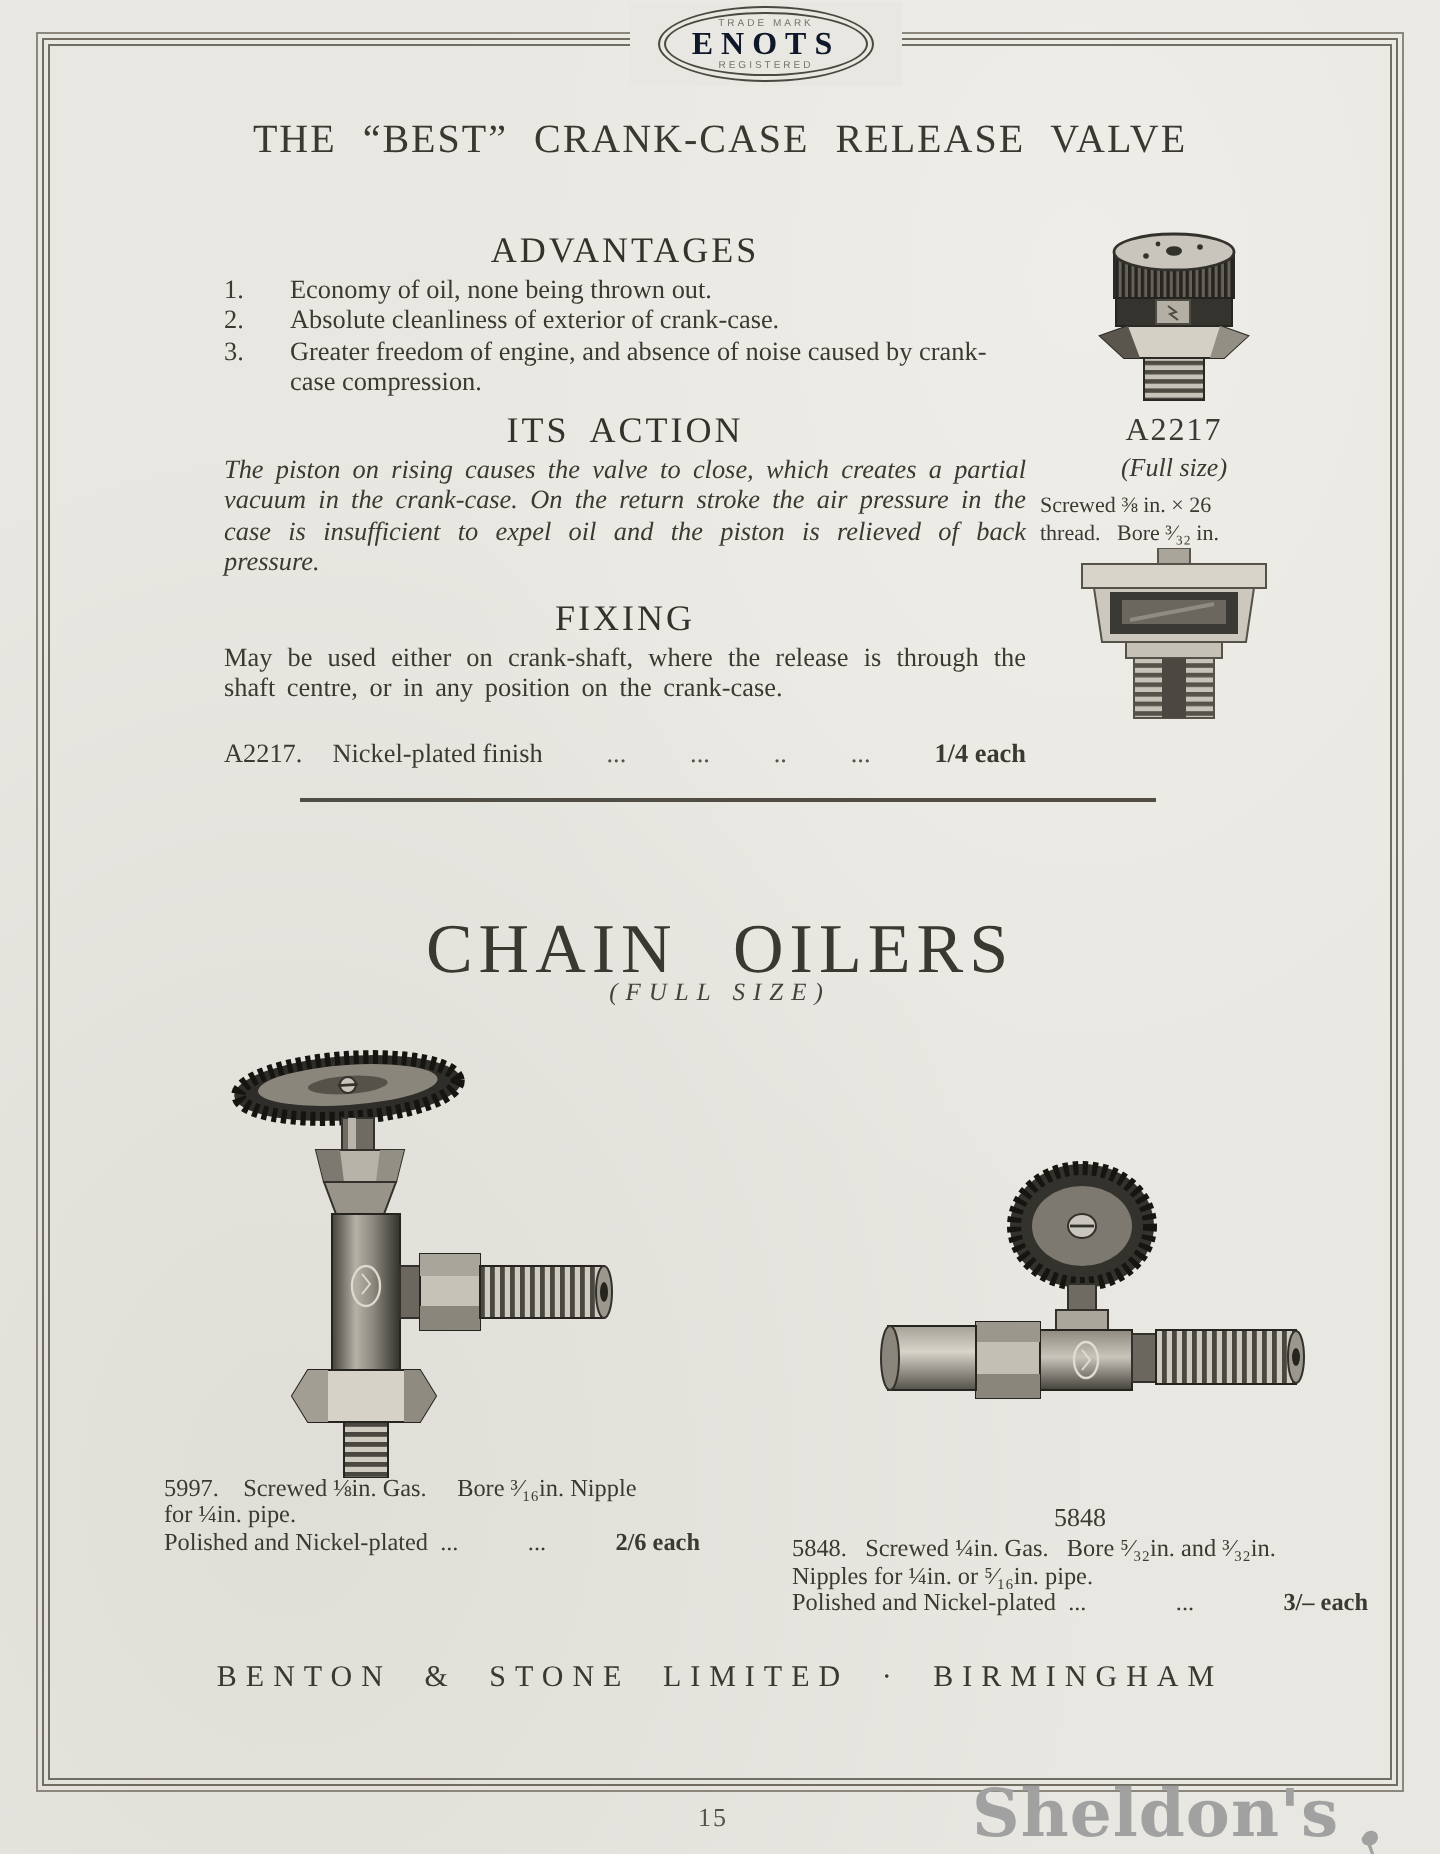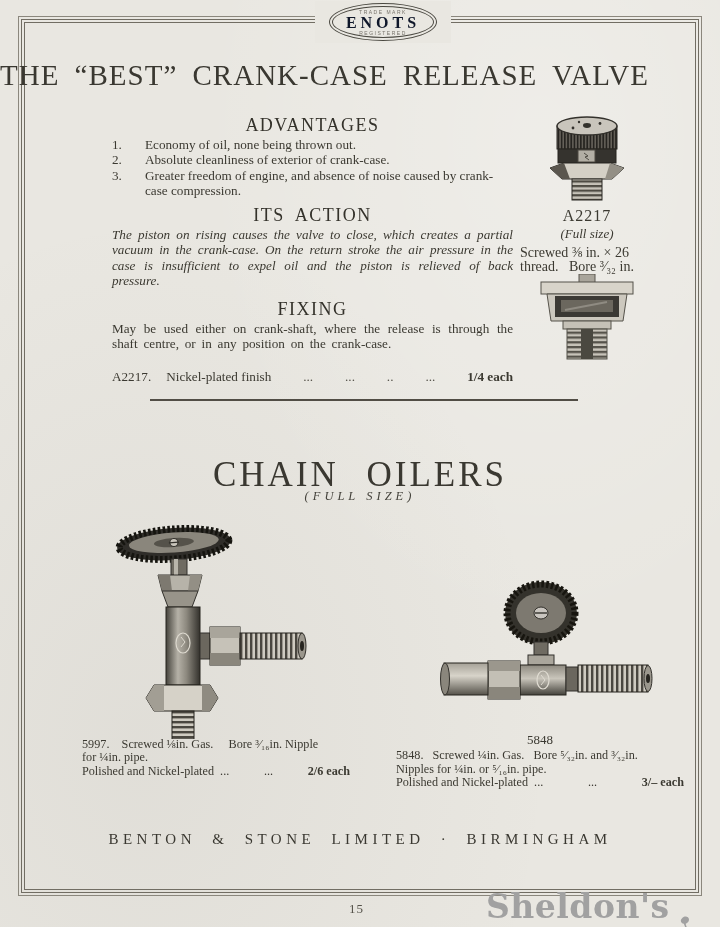--- a/index.html
+++ b/index.html
@@ -18,22 +18,22 @@
   .frame::before { content:""; position:absolute; inset:2px; border:1px solid #716d63; }
   .frame::after  { content:""; position:absolute; inset:-4px; border:1px solid #8b877d; }
 
   
   .logo-wrap { position:absolute; top:1px; left:315px; z-index:2; background:#e9e7e1; padding:2px 14px; text-align:center; }
   .logo-oval { width:108px; height:38px; border:4px double #4a4841; border-radius:50%;
                display:flex; flex-direction:column; align-items:center; justify-content:center; background:#e9e7e1; }
   .logo-tiny { font-size:5px; letter-spacing:1.5px; color:#76726a; line-height:6px; font-family:"Liberation Sans",sans-serif; }
   .logo-text { font-size:16px; font-weight:bold; letter-spacing:4px; color:#0f172a; line-height:15px; }
 
-  .title { position:absolute; top:59px; left:0; width:100%; text-align:left;
-           font-size:29px; letter-spacing:1px; word-spacing:7px; color:#3a3831; }
+  .title { position:absolute; top:59px; left:0; width:100%; text-align:center;
+           font-size:20px; letter-spacing:1px; word-spacing:7px; color:#3a3831; }
 
   
   .col-left { position:absolute; left:112px; top:118px; width:401px; font-size:13.2px; line-height:15.6px; color:#3b3931; }
   .sec-heading { text-align:center; font-size:18px; letter-spacing:1.5px; word-spacing:5px; color:#34322b; margin-bottom:3px; }
   .adv-row { display:flex; }
   .adv-num { width:20px; flex:none; }
   .adv-gap { width:13px; flex:none; }
   .adv-text { flex:1; padding-right:2px; }
   .para { text-align:justify; word-spacing:2.5px; }
   .jlast { text-align-last:justify;font-style:italic; }
@@ -42,36 +42,36 @@
   .price-row { display:flex; align-items:baseline; margin-top:17px; }
   .price-desc { margin-left:15px; }
   .price-dots { flex:1; display:flex; justify-content:space-evenly; color:#55524a; }
   .price-val { font-weight:bold; }
 
   
   .fig-col { position:absolute; left:520px; top:116px; width:134px; text-align:center; color:#3b3931; }
   .fig-col svg { display:block; margin:0 auto; }
   .fig-code { font-size:16px; letter-spacing:1px; margin-top:3px; }
   .fig-note { font-style:italic; font-size:13px; margin-top:1px; }
-  .fig-spec { text-align:left; font-size:14px; line-height:14px; margin-top:4px; white-space:pre-wrap; }
+  .fig-spec { text-align:left; font-size:11px; line-height:14px; margin-top:4px; white-space:pre-wrap; }
   .fig-xsec { margin-top:9px; }
 
   .divider { position:absolute; left:150px; top:399px; width:428px; height:2px; background:#514d45; }
 
   .co-heading { position:absolute; top:455px; width:100%; text-align:center;
                 font-size:35px; letter-spacing:3px; word-spacing:16px; color:#3a3831; }
   .co-sub { position:absolute; top:489px; width:100%; text-align:center; font-style:italic;
             font-size:12.5px; letter-spacing:4px; color:#44423b; }
 
   .oiler-left-svg  { position:absolute; left:110px; top:521px; }
   .oiler-right-svg { position:absolute; left:436px; top:577px; }
 
   .cap { font-size:12.2px; line-height:13.4px; color:#3b3931; position:absolute; }
   .cap-left  { left:82px;  top:738px; width:268px; }
-  .cap-right { left:396px; top:733px; width:288px; }
+  .cap-right { left:396px; top:752px; width:288px; }
   .cap-num { text-align:center; font-size:13px; margin-bottom:3px; }
   .cap-line { white-space:pre-wrap; }
   .cap-price-row { display:flex; justify-content:space-between; align-items:baseline; }
   .cap-price { font-weight:bold; }
 
   .footer { position:absolute; top:831px; width:100%; text-align:center;
             font-size:15px; letter-spacing:4.5px; word-spacing:8px; color:#3a3831; }
 
   .pageno { position:absolute; left:349px; top:901px; font-size:13px; letter-spacing:1px; color:#55524a; }
 

